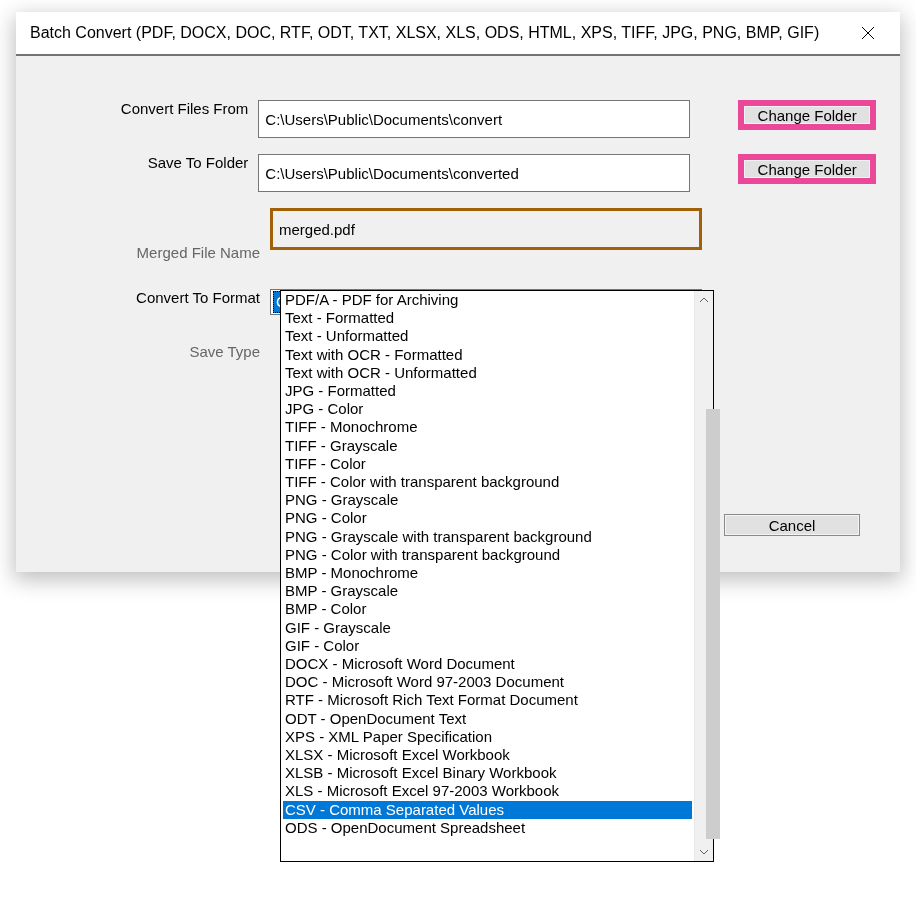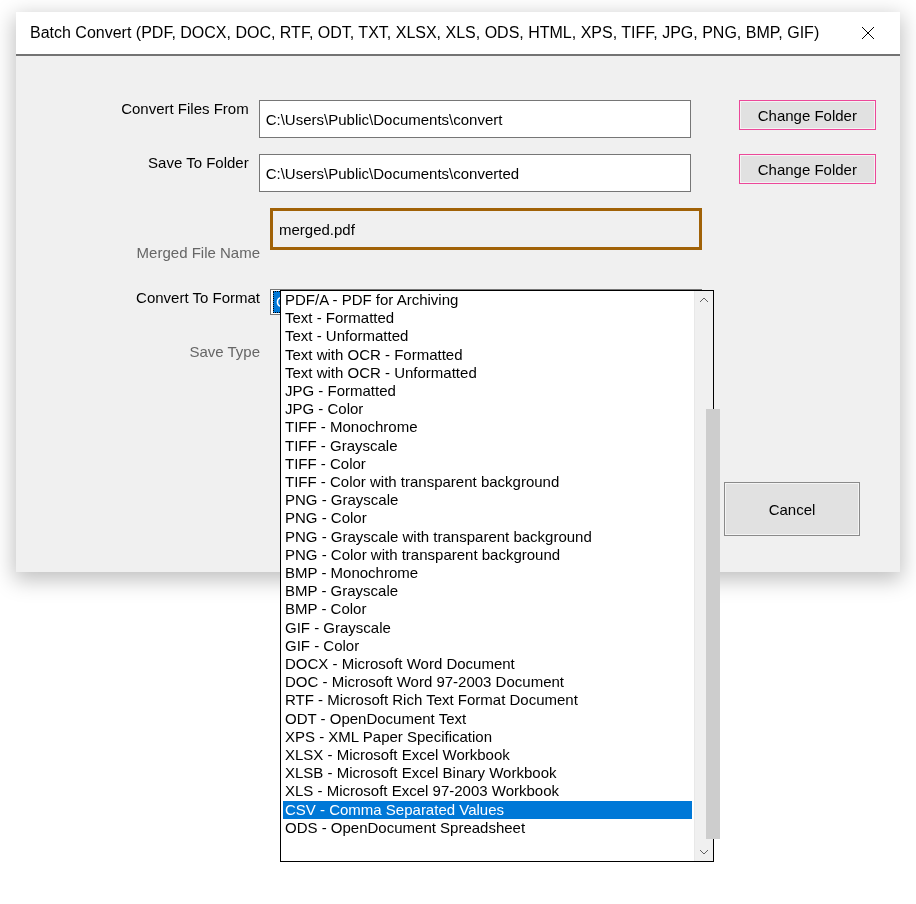--- a/index.html
+++ b/index.html
@@ -75,21 +75,21 @@
   }
   .tf.disabled {
     background:#f0f0f0;
     color:#000000;
     border:3px solid #a16207;
   }
   .change-btn {
     margin-left:48px;
     width:144px;
     height:30px;
-    border:1px solid #ec4899;
+    border:6px solid #ec4899;
     background:#e1e1e1;
     font:inherit;
     cursor:pointer;
     box-shadow: inset 0 0 0 1px #f4f4f4;
   }
   
   .combo-wrap {
     position:relative;
     flex: 0 0 432px;
     height:26px;
@@ -168,21 +168,21 @@
   .dd-track { flex:1; position:relative; background:#f0f0f0; }
   .dd-thumb {
     position:absolute; left:2px; width:14px;
     background:#cdcdcd;
   }
   .cancel-btn {
     position:absolute;
     right:40px;
     bottom:36px;
     width:136px;
-    height:54px;
+    height:22px;
     border:1px solid #8a8a8a;
     background:#e1e1e1;
     font:inherit;
     cursor:pointer;
     box-shadow: inset 0 0 0 1px #f4f4f4;
   }
   .save-type-label {
     width:230px;
     text-align:right;
     padding-right:10px;

